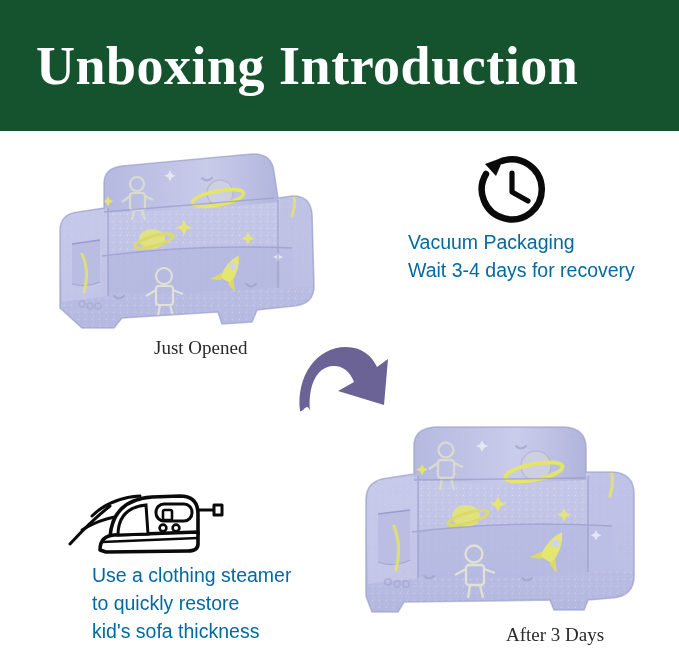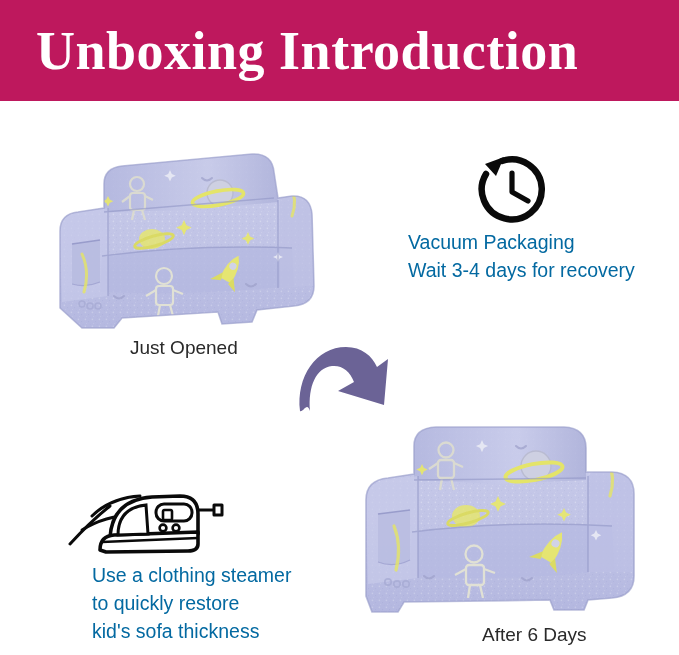--- a/index.html
+++ b/index.html
@@ -18,45 +18,46 @@
     background: #ffffff;
     overflow: hidden;
   }
 
   
   .header-banner {
     position: absolute;
     left: 0;
     top: 0;
     width: 679px;
-    height: 101px;
-    background: #be185d;
+    height: 131px;
+    background: #14532d;
     display: flex;
     align-items: center;
     box-sizing: border-box;
     padding-left: 36px;
   }
   .header-title {
     color: #ffffff;
     font-family: "Liberation Serif", "DejaVu Serif", serif;
     font-weight: bold;
     font-size: 54px;
     line-height: 1;
     letter-spacing: 0.5px;
     white-space: nowrap;
   }
 
   
   .caption {
     position: absolute;
     color: #2a2a2a;
-    font-family: Liberation Sans, sans-serif;
+    font-family: Liberation Serif, serif;
     font-size: 19px;
     line-height: 26px;
     white-space: pre-line;
+    margin-left: 24px;
   }
   .note-text {
     position: absolute;
     color: #0369a1;
     font-family: "Liberation Sans", sans-serif;
     font-size: 19.5px;
     line-height: 28px;
     white-space: pre-line;
   }
 
@@ -355,15 +356,15 @@
       <path d="M16 186 L16 90 Q16 70 38 68 L64 64 L64 36 Q64 18 86 17 L214 17 Q236 18 236 38 L236 62 L262 62 Q284 63 284 84 L284 166 Q284 186 262 188 L238 190 L234 200 L204 200 L200 190 L54 192 L48 202 L22 202 Z" fill="none" stroke="#9a9ecb" stroke-width="1.7" opacity="0.65"></path>
       <g fill="none" stroke="#9196c6" stroke-width="1.5" opacity="0.6">
         <path d="M68 66 L68 168"></path>
         <path d="M238 66 L238 162"></path>
         <path d="M62 122 Q160 110 262 116"></path>
         <path d="M64 70 L236 68"></path>
       </g>
     </svg>
   </div>
 
-  <div class="caption" style="left:482px; top:622px;">After 6 Days</div>
+  <div class="caption" style="left:482px; top:622px;">After 3 Days</div>
 
 </div>
 
 </body></html>

